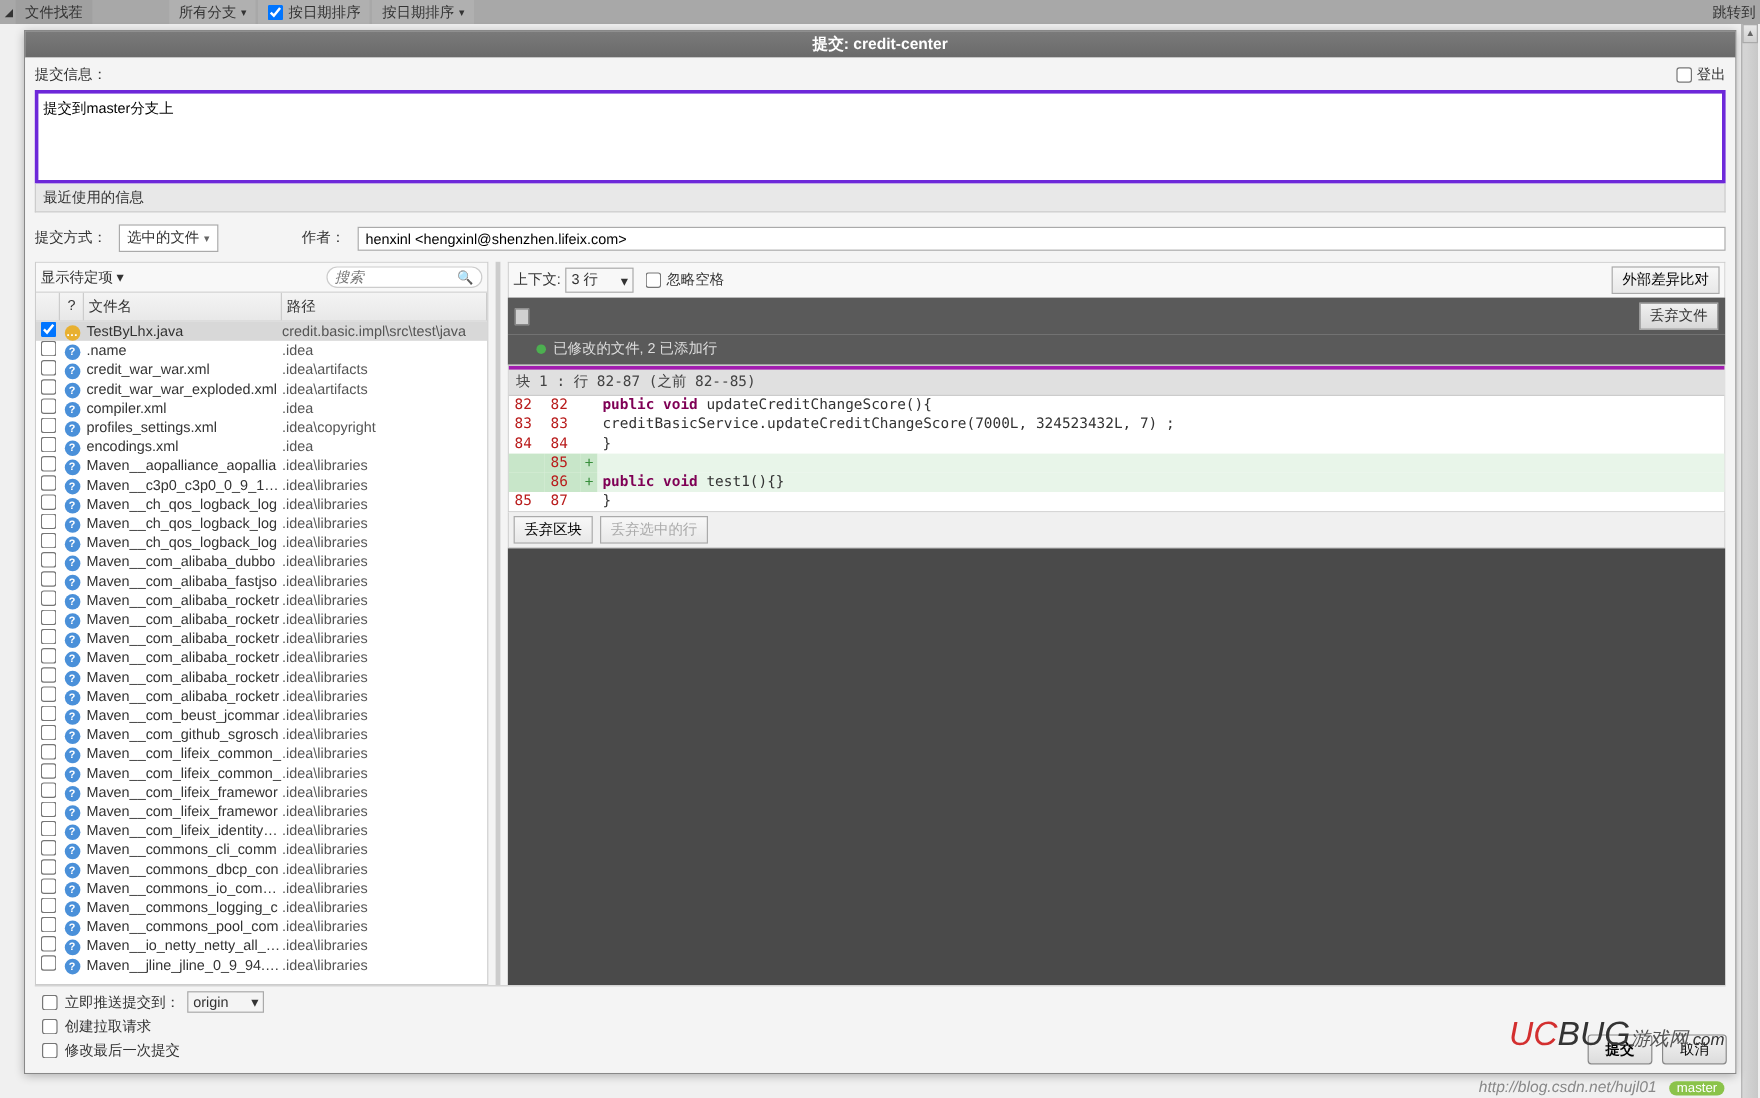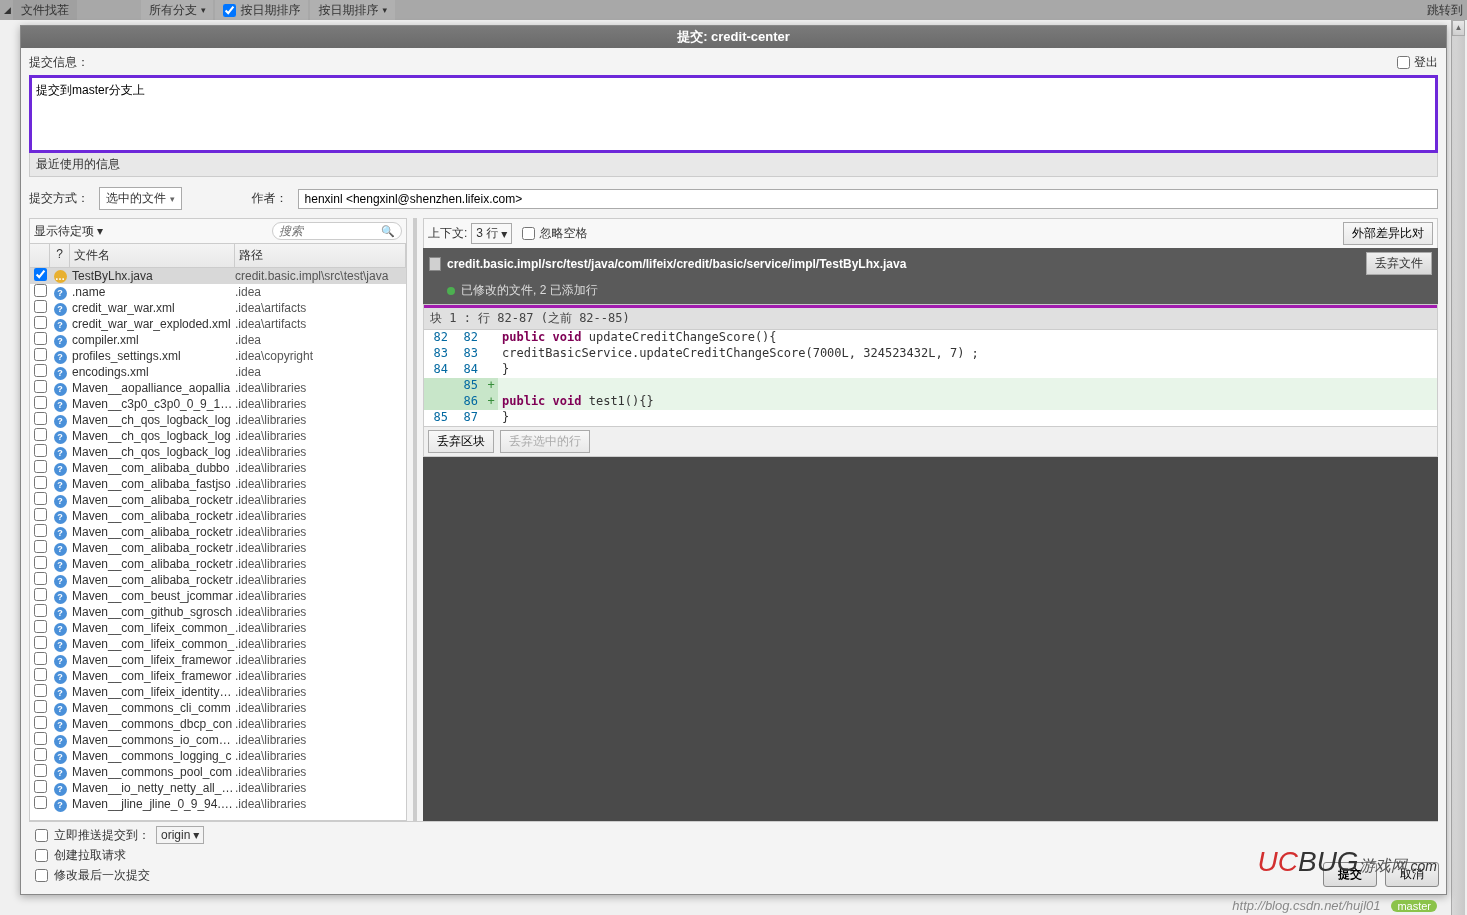--- a/index.html
+++ b/index.html
@@ -41,33 +41,33 @@
 .fr-check { width: 20px; text-align: center; }
 .fr-check input { margin: 0; }
 .fr-icon { width: 20px; text-align: center; }
 .q-icon { display: inline-block; width: 13px; height: 13px; border-radius: 50%; background: #4a90d9; color: #fff; font-size: 9px; line-height: 13px; text-align: center; font-weight: bold; }
 .m-icon { display: inline-block; width: 13px; height: 13px; border-radius: 50%; background: #e8b030; color: #fff; font-size: 10px; line-height: 13px; text-align: center; font-weight: bold; }
 .fr-name { width: 165px; white-space: nowrap; overflow: hidden; text-overflow: ellipsis; padding-left: 2px; }
 .fr-path { flex: 1; white-space: nowrap; overflow: hidden; text-overflow: ellipsis; color: #555; }
 .right-panel { flex: 1; display: flex; flex-direction: column; overflow: hidden; }
 .right-toolbar { display: flex; align-items: center; gap: 10px; padding: 3px 4px; background: #f8f8f8; border: 1px solid #ccc; border-bottom: none; }
 .ctx-row { display: flex; align-items: center; gap: 4px; }
-.small-combo { border: 1px solid #aaa; padding: 1px 4px; display: inline-flex; align-items: center; gap: 3px; font-size: 12px; }
+.small-combo { border: 1px solid #aaa; padding: 1px 4px; display: inline-flex; align-items: center; gap: 19px; font-size: 12px; }
 .cb { display: flex; align-items: center; gap: 4px; }
 .ext-diff-btn { margin-left: auto; border: 1px solid #aaa; background: linear-gradient(#f8f8f8,#e8e8e8); padding: 2px 8px; font-size: 12px; }
 .diff-header { background: #5a5a5a; color: #fff; padding: 4px 6px; display: flex; align-items: center; gap: 6px; font-size: 12px; }
 .file-badge { display: inline-block; width: 12px; height: 14px; background: #d0d0d0; border: 1px solid #888; }
 .diff-path { font-weight: bold; font-size: 12px; }
 .discard-file-btn { margin-left: auto; border: 1px solid #aaa; background: linear-gradient(#f0f0f0,#d8d8d8); padding: 2px 8px; font-size: 12px; color: #333; }
 .diff-sub { background: #5a5a5a; color: #ddd; padding: 3px 6px 5px 24px; font-size: 12px; display: flex; align-items: center; gap: 6px; }
 .dot-green { display: inline-block; width: 8px; height: 8px; border-radius: 50%; background: #4caf50; }
 .hunk-hdr { background: #e0e0e0; padding: 2px 6px; font-size: 12px; color: #444; border-top: 3px solid #a21caf; border-bottom: 1px solid #ccc; }
 .diff-body { background: #fff; font-family: Consolas, monospace; font-size: 12px; border: 1px solid #ccc; }
 .diff-line { display: flex; height: 16px; white-space: nowrap; }
-.ln { width: 30px; text-align: right; padding-right: 6px; color: #0369a1; }
+.ln { width: 30px; text-align: center; padding-right: 6px; color: #b91c1c; }
 .ln.added { background: #c8e6c9; }
 .marker { width: 14px; text-align: center; color: #388e3c; }
 .marker.added { background: #c8e6c9; }
 .code { flex: 1; padding-left: 4px; }
 .code.added { background: #e8f5e9; }
 .kw { color: #7f0055; font-weight: bold; }
 .hunk-btns { background: #f0f0f0; padding: 3px 4px; display: flex; gap: 6px; border: 1px solid #ccc; border-top: none; }
 .hunk-btn { border: 1px solid #aaa; background: linear-gradient(#f8f8f8,#e8e8e8); padding: 2px 8px; font-size: 12px; }
 .hunk-btn.disabled { color: #aaa; }
 .diff-footer { flex: 1; background: #4a4a4a; }
@@ -375,21 +375,20 @@
               </div>
           </div>
           <div class="cb">
               <input type="checkbox" style="">
               <span>忽略空格</span>
             </div>
           <button class="ext-diff-btn">外部差异比对</button>
         </div>
         <div class="diff-header">
           <span class="file-badge"></span>
-          <span class="diff-path">credit.basic.impl/src/test/java/com/lifeix/credit/basic/service/impl/TestByLhx.java</span>
           <button class="discard-file-btn">丢弃文件</button>
         </div>
         <div class="diff-sub">
           <span class="dot-green"></span>
           <span>已修改的文件, 2 已添加行</span>
         </div>
         <div class="diff-body">
           <div class="hunk-hdr">块 1 : 行 82-87 (之前 82--85)</div>
           <div id="diff-lines">
               <div class="diff-line">

